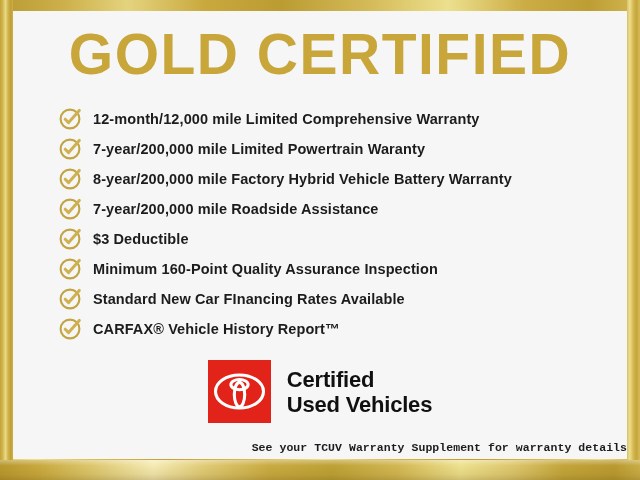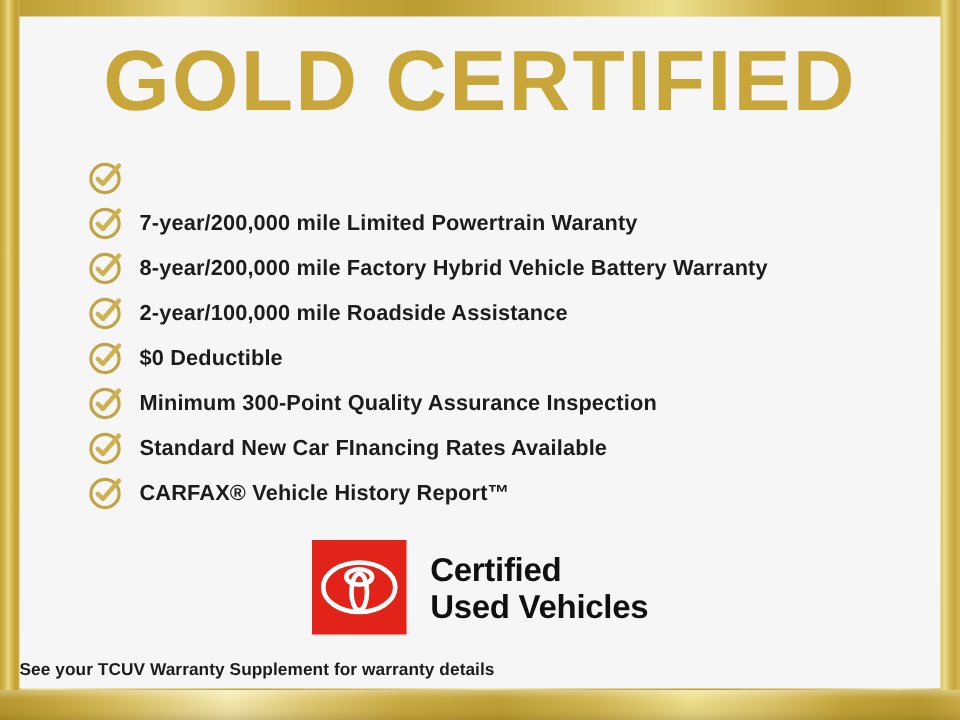--- a/index.html
+++ b/index.html
@@ -154,26 +154,26 @@
     color: #101010;
     letter-spacing: -0.2px;
     font-family: "Liberation Sans", sans-serif;
   }
 
   .footnote {
     position: absolute;
     left: 0;
     right: 0;
     top: 430px;
-    text-align: left;
+    text-align: right;
     font-size: 11.5px;
     font-weight: bold;
     color: #1c1c1c;
     letter-spacing: 0.05px;
-    font-family: Liberation Sans, sans-serif;
+    font-family: Liberation Mono, monospace;
   }
 </style>
 </head>
 <body>
 
 <div class="certificate">
 
   <div class="frame-top"></div>
   <div class="frame-left"></div>
   <div class="frame-right"></div>
@@ -186,20 +186,21 @@
 
     <div class="benefits">
 
       <div class="benefit-row">
         <span class="check-icon">
           <svg width="26" height="26" viewBox="0 0 26 26">
             <circle cx="12" cy="14" r="9.4" fill="none" stroke="#c2a445" stroke-width="2.1"></circle>
             <path d="M7.2 14.2 L10.6 17.6 L21.3 5.4" fill="none" stroke="#cfb24f" stroke-width="3" stroke-linecap="round" stroke-linejoin="round"></path>
           </svg>
         </span>
+        <span class="benefit-text">12-month/12,000 mile Limited Comprehensive Warranty</span>
       </div>
 
       <div class="benefit-row">
         <span class="check-icon">
           <svg width="26" height="26" viewBox="0 0 26 26">
             <circle cx="12" cy="14" r="9.4" fill="none" stroke="#c2a445" stroke-width="2.1"></circle>
             <path d="M7.2 14.2 L10.6 17.6 L21.3 5.4" fill="none" stroke="#cfb24f" stroke-width="3" stroke-linecap="round" stroke-linejoin="round"></path>
           </svg>
         </span>
         <span class="benefit-text">7-year/200,000 mile Limited Powertrain Waranty</span>
@@ -215,41 +216,41 @@
         <span class="benefit-text">8-year/200,000 mile Factory Hybrid Vehicle Battery Warranty</span>
       </div>
 
       <div class="benefit-row">
         <span class="check-icon">
           <svg width="26" height="26" viewBox="0 0 26 26">
             <circle cx="12" cy="14" r="9.4" fill="none" stroke="#c2a445" stroke-width="2.1"></circle>
             <path d="M7.2 14.2 L10.6 17.6 L21.3 5.4" fill="none" stroke="#cfb24f" stroke-width="3" stroke-linecap="round" stroke-linejoin="round"></path>
           </svg>
         </span>
-        <span class="benefit-text">2-year/100,000 mile Roadside Assistance</span>
-      </div>
-
-      <div class="benefit-row">
-        <span class="check-icon">
-          <svg width="26" height="26" viewBox="0 0 26 26">
-            <circle cx="12" cy="14" r="9.4" fill="none" stroke="#c2a445" stroke-width="2.1"></circle>
-            <path d="M7.2 14.2 L10.6 17.6 L21.3 5.4" fill="none" stroke="#cfb24f" stroke-width="3" stroke-linecap="round" stroke-linejoin="round"></path>
-          </svg>
-        </span>
-        <span class="benefit-text">$0 Deductible</span>
-      </div>
-
-      <div class="benefit-row">
-        <span class="check-icon">
-          <svg width="26" height="26" viewBox="0 0 26 26">
-            <circle cx="12" cy="14" r="9.4" fill="none" stroke="#c2a445" stroke-width="2.1"></circle>
-            <path d="M7.2 14.2 L10.6 17.6 L21.3 5.4" fill="none" stroke="#cfb24f" stroke-width="3" stroke-linecap="round" stroke-linejoin="round"></path>
-          </svg>
-        </span>
-        <span class="benefit-text">Minimum 300-Point Quality Assurance Inspection</span>
+        <span class="benefit-text">7-year/200,000 mile Roadside Assistance</span>
+      </div>
+
+      <div class="benefit-row">
+        <span class="check-icon">
+          <svg width="26" height="26" viewBox="0 0 26 26">
+            <circle cx="12" cy="14" r="9.4" fill="none" stroke="#c2a445" stroke-width="2.1"></circle>
+            <path d="M7.2 14.2 L10.6 17.6 L21.3 5.4" fill="none" stroke="#cfb24f" stroke-width="3" stroke-linecap="round" stroke-linejoin="round"></path>
+          </svg>
+        </span>
+        <span class="benefit-text">$3 Deductible</span>
+      </div>
+
+      <div class="benefit-row">
+        <span class="check-icon">
+          <svg width="26" height="26" viewBox="0 0 26 26">
+            <circle cx="12" cy="14" r="9.4" fill="none" stroke="#c2a445" stroke-width="2.1"></circle>
+            <path d="M7.2 14.2 L10.6 17.6 L21.3 5.4" fill="none" stroke="#cfb24f" stroke-width="3" stroke-linecap="round" stroke-linejoin="round"></path>
+          </svg>
+        </span>
+        <span class="benefit-text">Minimum 160-Point Quality Assurance Inspection</span>
       </div>
 
       <div class="benefit-row">
         <span class="check-icon">
           <svg width="26" height="26" viewBox="0 0 26 26">
             <circle cx="12" cy="14" r="9.4" fill="none" stroke="#c2a445" stroke-width="2.1"></circle>
             <path d="M7.2 14.2 L10.6 17.6 L21.3 5.4" fill="none" stroke="#cfb24f" stroke-width="3" stroke-linecap="round" stroke-linejoin="round"></path>
           </svg>
         </span>
         <span class="benefit-text">Standard New Car FInancing Rates Available</span>

